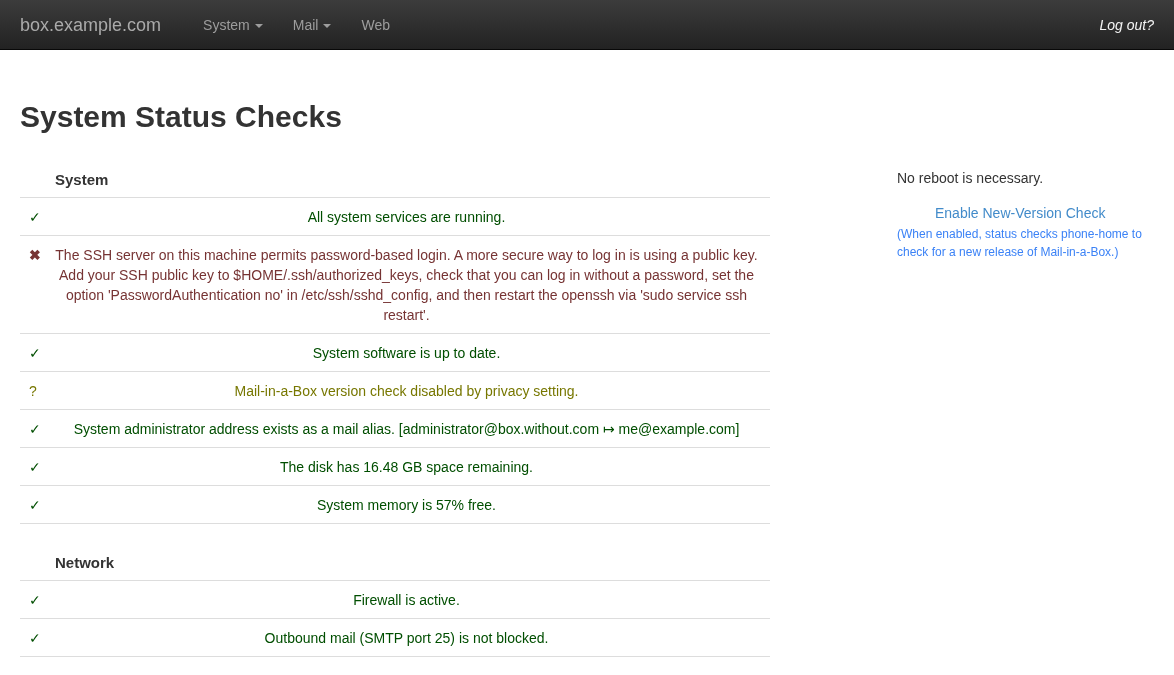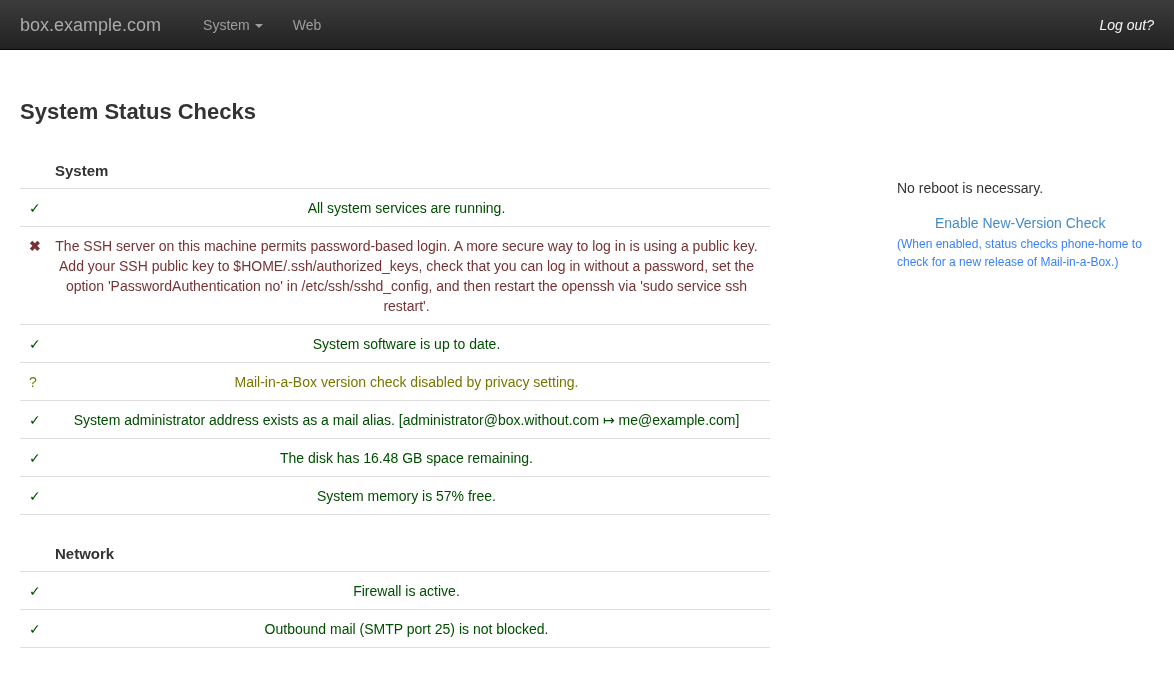--- a/index.html
+++ b/index.html
@@ -67,21 +67,21 @@
 
   
   .content {
     display: flex;
     padding: 0 20px;
   }
   .main-col { width: 750px; flex-shrink: 0; }
   .side-col { width: 262px; margin-left: 127px; padding-top: 115px; }
 
   h1.page-title {
-    font-size: 22px;
+    font-size: 30px;
     font-weight: bold;
     color: #333;
     margin: 50px 0 0 0;
     line-height: 1.1;
   }
 
   
   .status-list { margin-top: 28px; }
   .status-heading {
     font-size: 15px;
@@ -107,21 +107,21 @@
     line-height: 20px;
     padding-right: 12px;
     text-align: center;
   }
   .status-row.ok { color: #004e00; }
   .status-row.error { color: #763333; }
   .status-row.error .status-icon { font-weight: bold; }
   .status-row.warning { color: #777700; }
 
   
-  .side-col .reboot-status { margin: 13px 0 15px 0; line-height: 20px; }
+  .side-col .reboot-status { margin: 3px 0 15px 0; line-height: 20px; }
   .side-col .version-link {
     display: inline-block;
     color: #428bca;
     text-decoration: none;
     cursor: pointer;
     line-height: 20px;
     margin-left: 38px;
   }
   .side-col .version-note {
     font-size: 12px;
@@ -131,20 +131,23 @@
   }
 </style>
 </head>
 <body>
 
 <nav class="navbar">
   <a class="navbar-brand">box.example.com</a>
   <ul class="navbar-nav">
       <li>
         <a class="nav-link">System<span class="caret"></span></a>
+      </li>
+      <li>
+        <a class="nav-link">Mail<span class="caret"></span></a>
       </li>
       <li>
         <a class="nav-link">Web</a>
       </li>
     </ul>
   <div class="navbar-spacer"></div>
   <a class="logout">Log out?</a>
 </nav>
 
 <div class="content">

